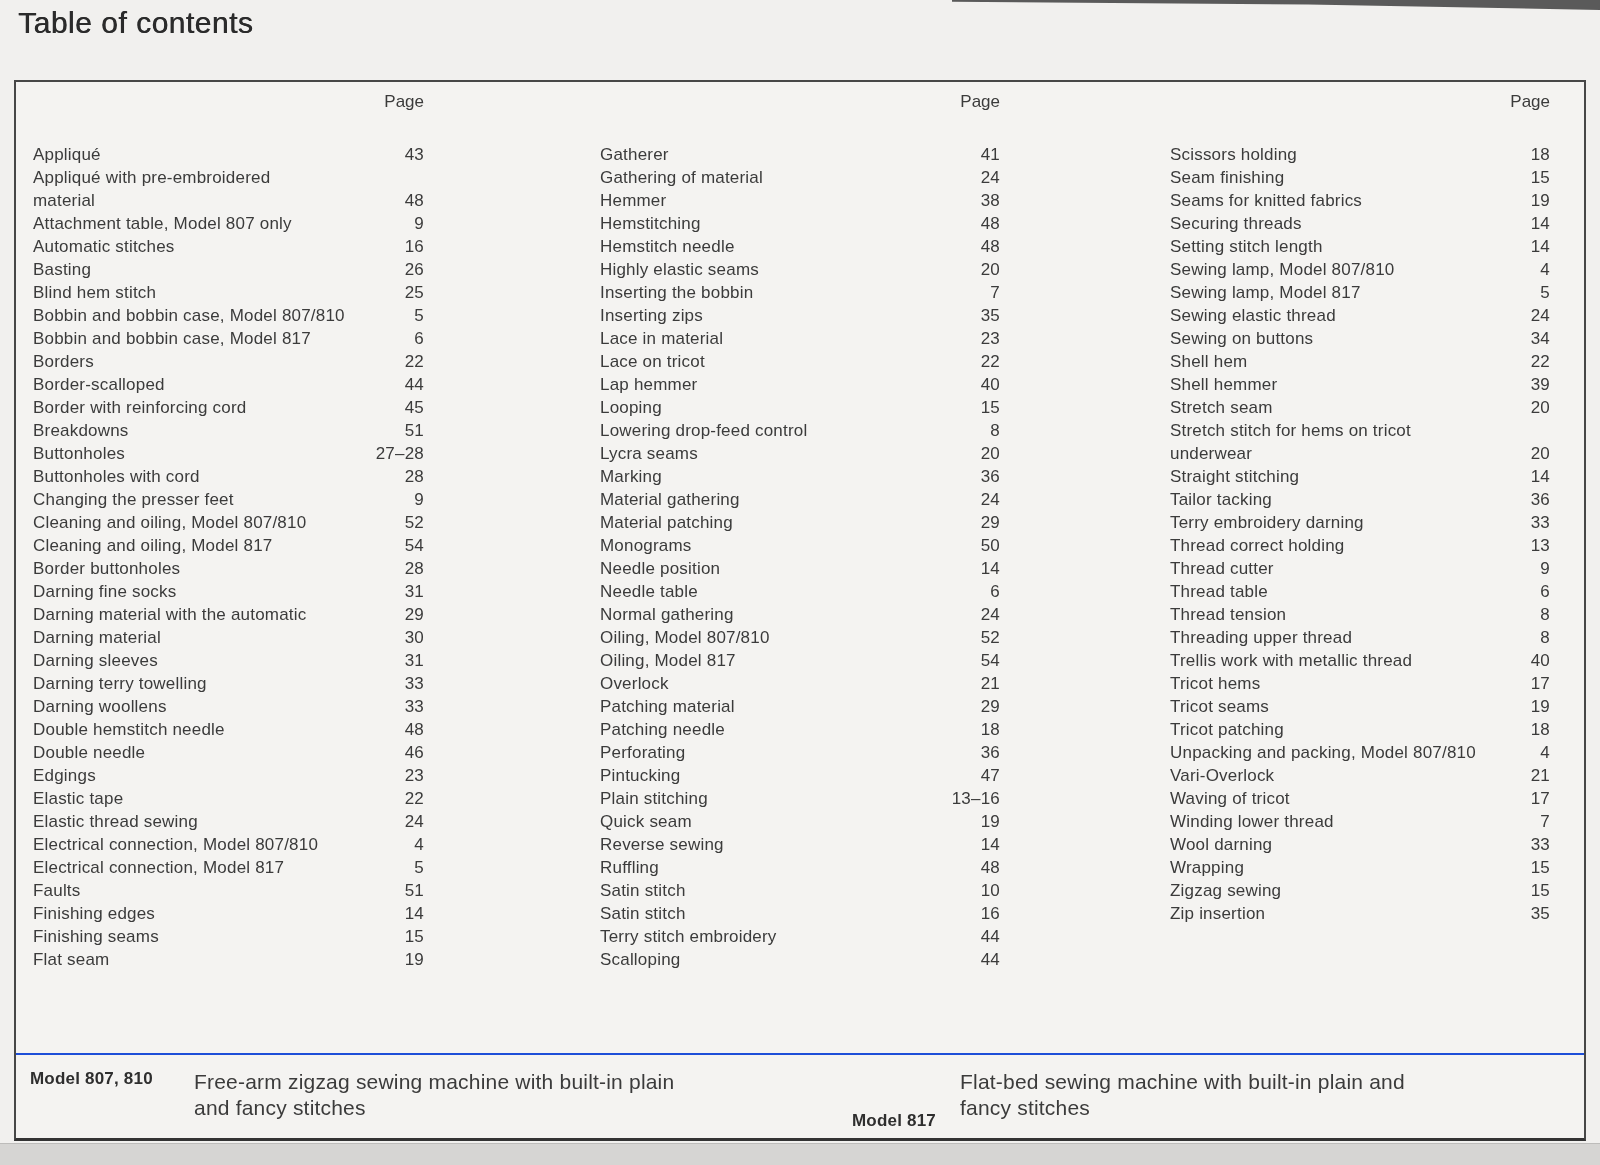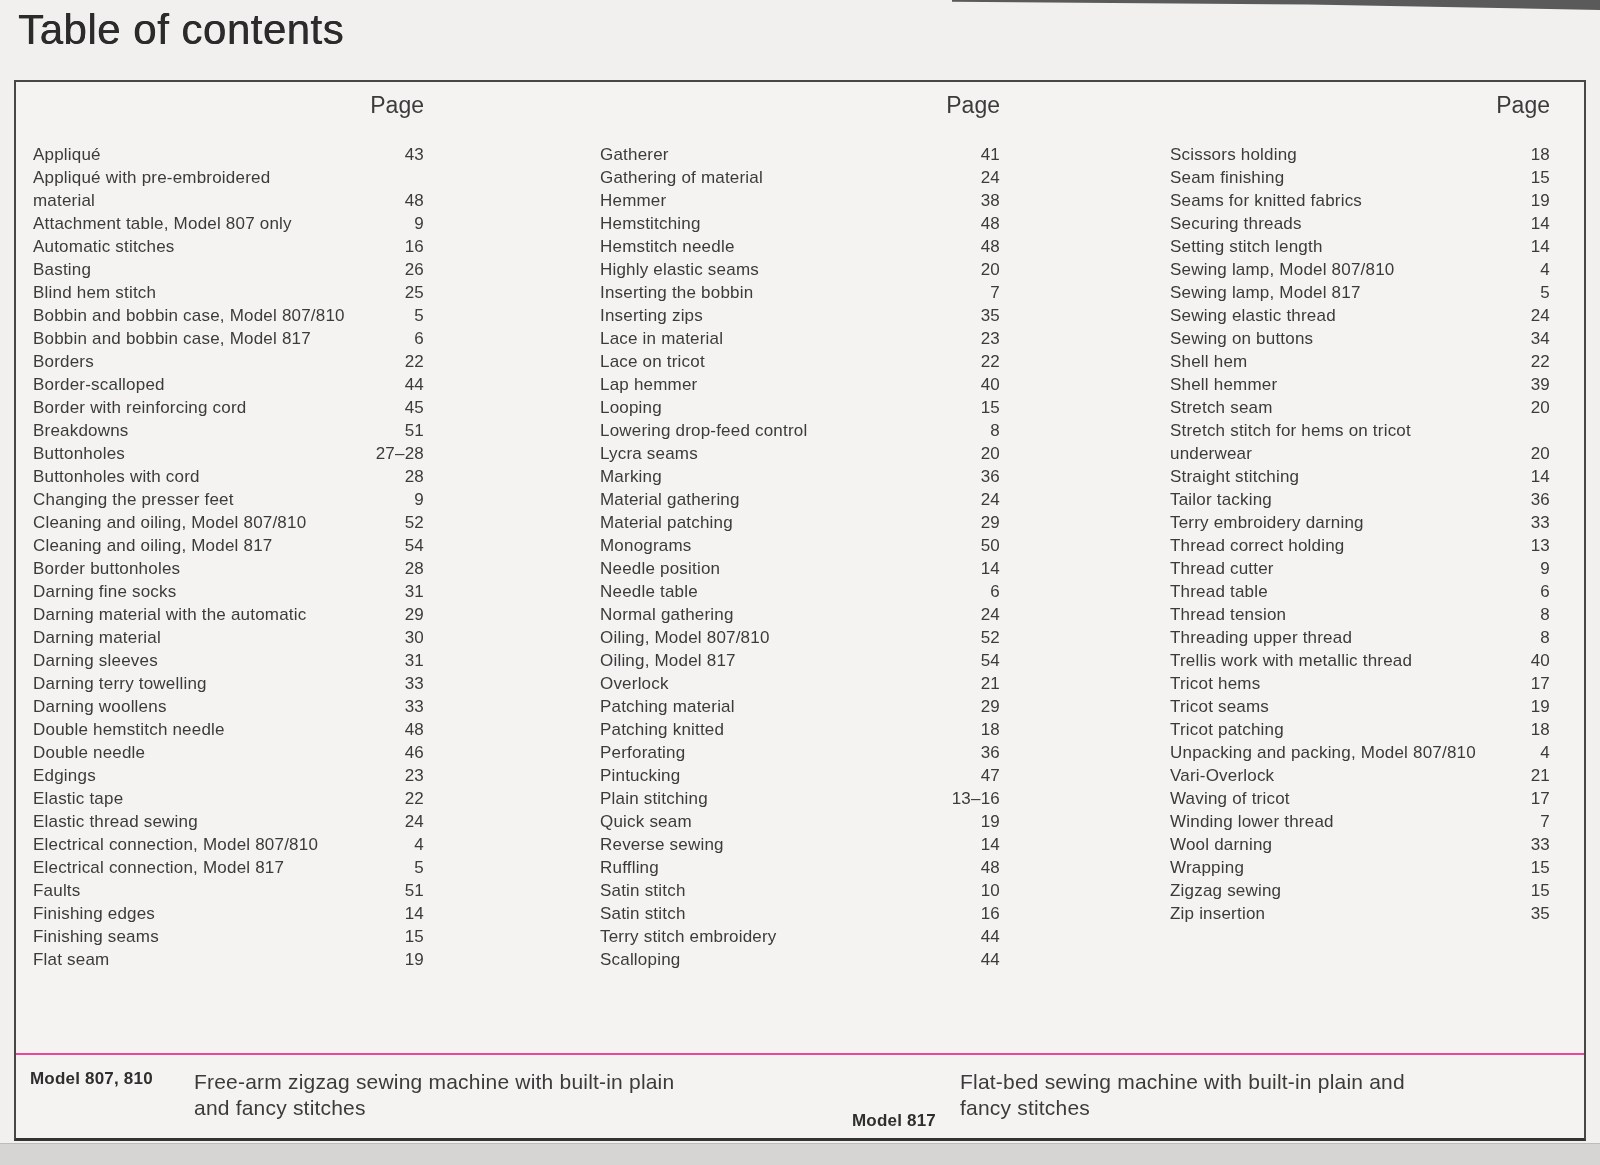--- a/index.html
+++ b/index.html
@@ -16,50 +16,50 @@
   }
   
   .scan-wedge{
     position:absolute;top:0;left:952px;width:648px;height:10px;
     background:#3f3f3f;
     clip-path:polygon(0 0,100% 0,100% 100%,55% 45%,0 18%);
     opacity:.85;
   }
   .title{
     position:absolute;left:18px;top:6px;margin:0;
-    font-size:42px;font-weight:500;letter-spacing:.5px;
+    font-size:30px;font-weight:500;letter-spacing:.5px;
     color:#2b2b2b;text-shadow:.5px 0 0 #2b2b2b;
   }
   .toc-box{
     position:absolute;left:14px;top:80px;width:1572px;height:1061px;
     box-sizing:border-box;
     border:2px solid #474747;border-bottom:3px solid #333;
     background:#f4f3f1;
   }
   .page-head{
-    position:absolute;top:10px;font-size:23px;color:#3b3b3b;
+    position:absolute;top:10px;font-size:17px;color:#3b3b3b;
     text-align:right;
   }
   .ph1{left:17px;width:391px;}
   .ph2{left:584px;width:400px;}
   .ph3{left:1154px;width:380px;}
   .col{position:absolute;top:61px;}
   .col1{left:17px;width:391px;}
   .col2{left:584px;width:400px;}
   .col3{left:1154px;width:380px;}
   .row{
     display:flex;justify-content:space-between;align-items:baseline;
     height:23px;line-height:23px;font-size:17px;letter-spacing:.2px;
     white-space:nowrap;
   }
   .row .lbl{overflow:visible;}
   .row .pg{text-align:right;padding-left:8px;}
   .footer{
     position:absolute;left:0;right:0;top:971px;height:84px;
-    border-top:2px solid #ec4899;
+    border-top:2px solid #1d4ed8;
     padding-left:40px;
   }
   .mname{
     position:absolute;top:14px;font-size:17px;font-weight:bold;color:#2e2e2e;
     white-space:nowrap;letter-spacing:.2px;
   }
   .mdesc{
     position:absolute;top:14px;font-size:21px;line-height:26px;color:#3b3b3b;
     white-space:nowrap;letter-spacing:.2px;
   }
@@ -329,21 +329,21 @@
         </div>
         <div class="row">
           <span class="lbl">Overlock</span>
           <span class="pg">21</span>
         </div>
         <div class="row">
           <span class="lbl">Patching material</span>
           <span class="pg">29</span>
         </div>
         <div class="row">
-          <span class="lbl">Patching knitted</span>
+          <span class="lbl">Patching needle</span>
           <span class="pg">18</span>
         </div>
         <div class="row">
           <span class="lbl">Perforating</span>
           <span class="pg">36</span>
         </div>
         <div class="row">
           <span class="lbl">Pintucking</span>
           <span class="pg">47</span>
         </div>

